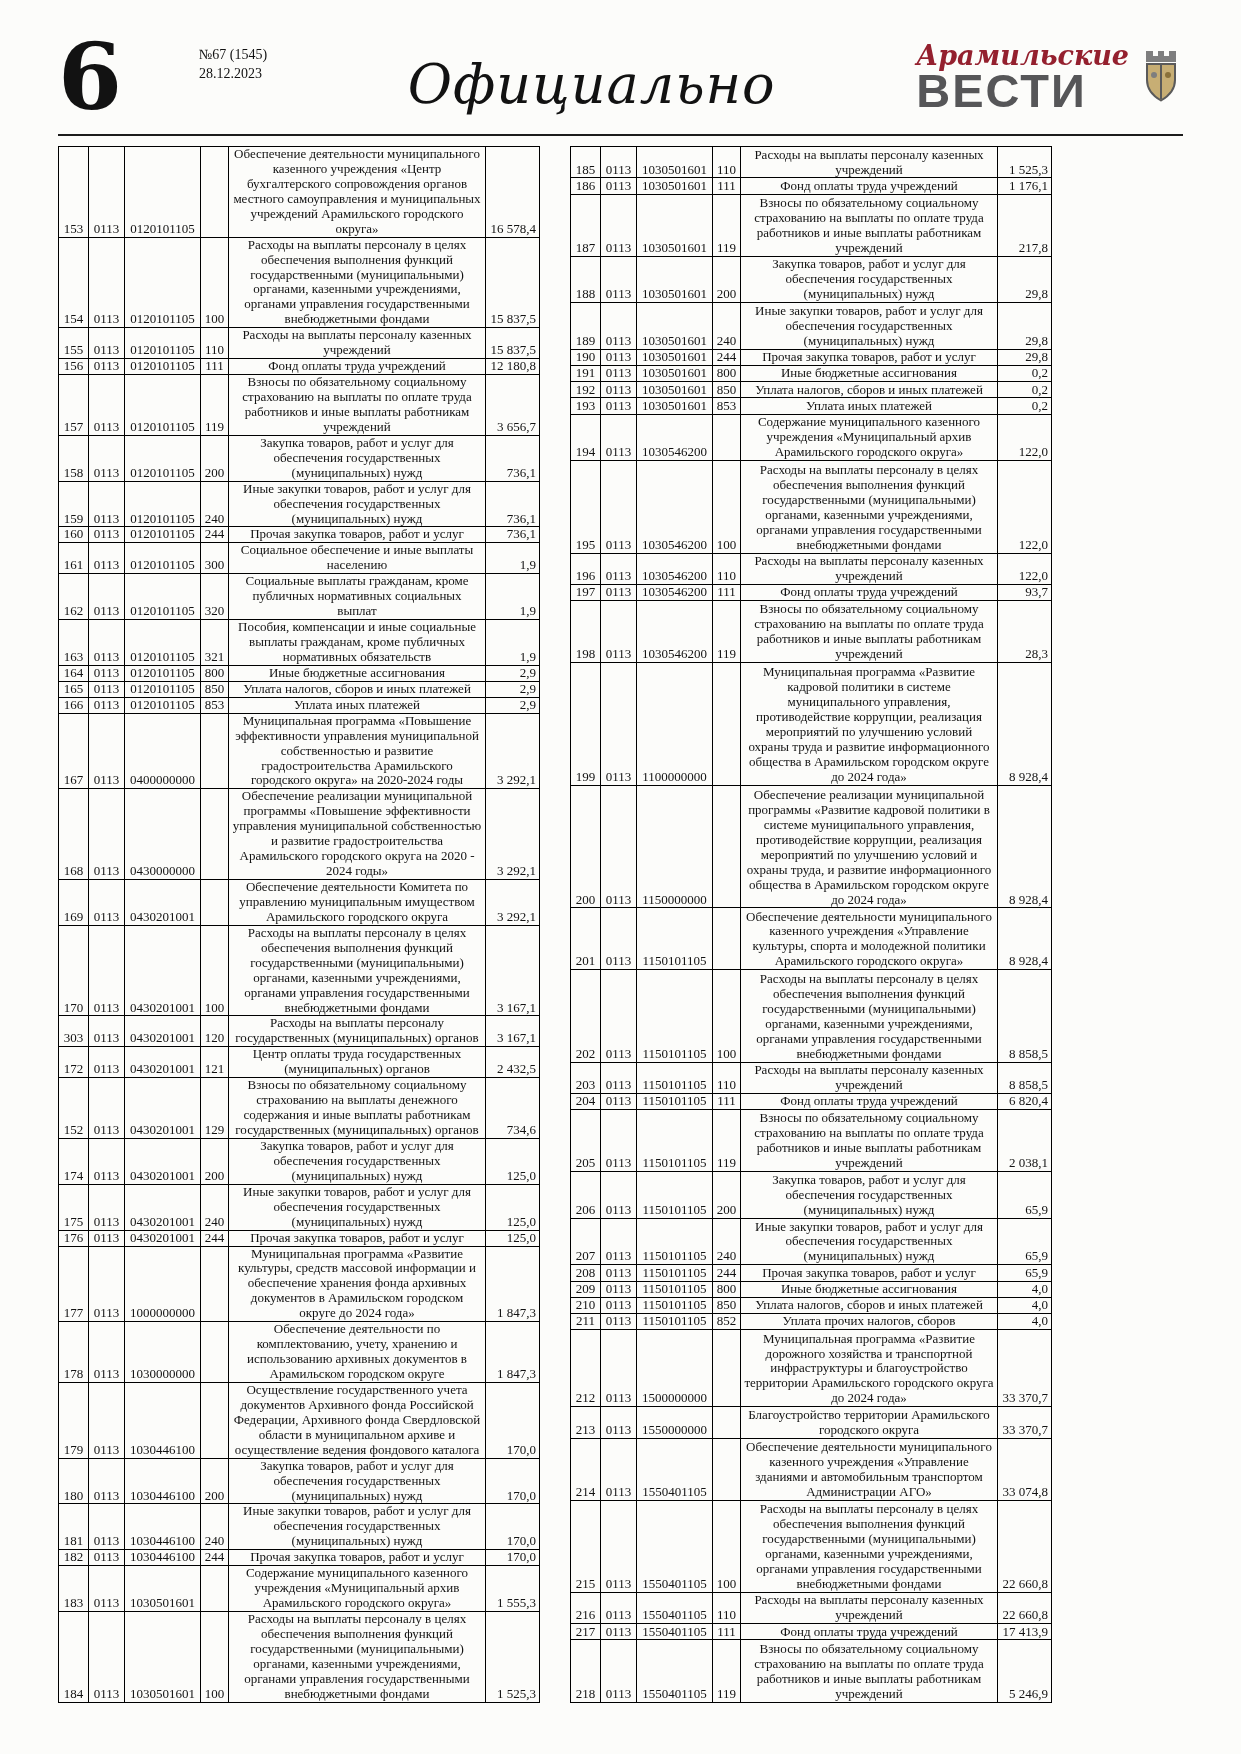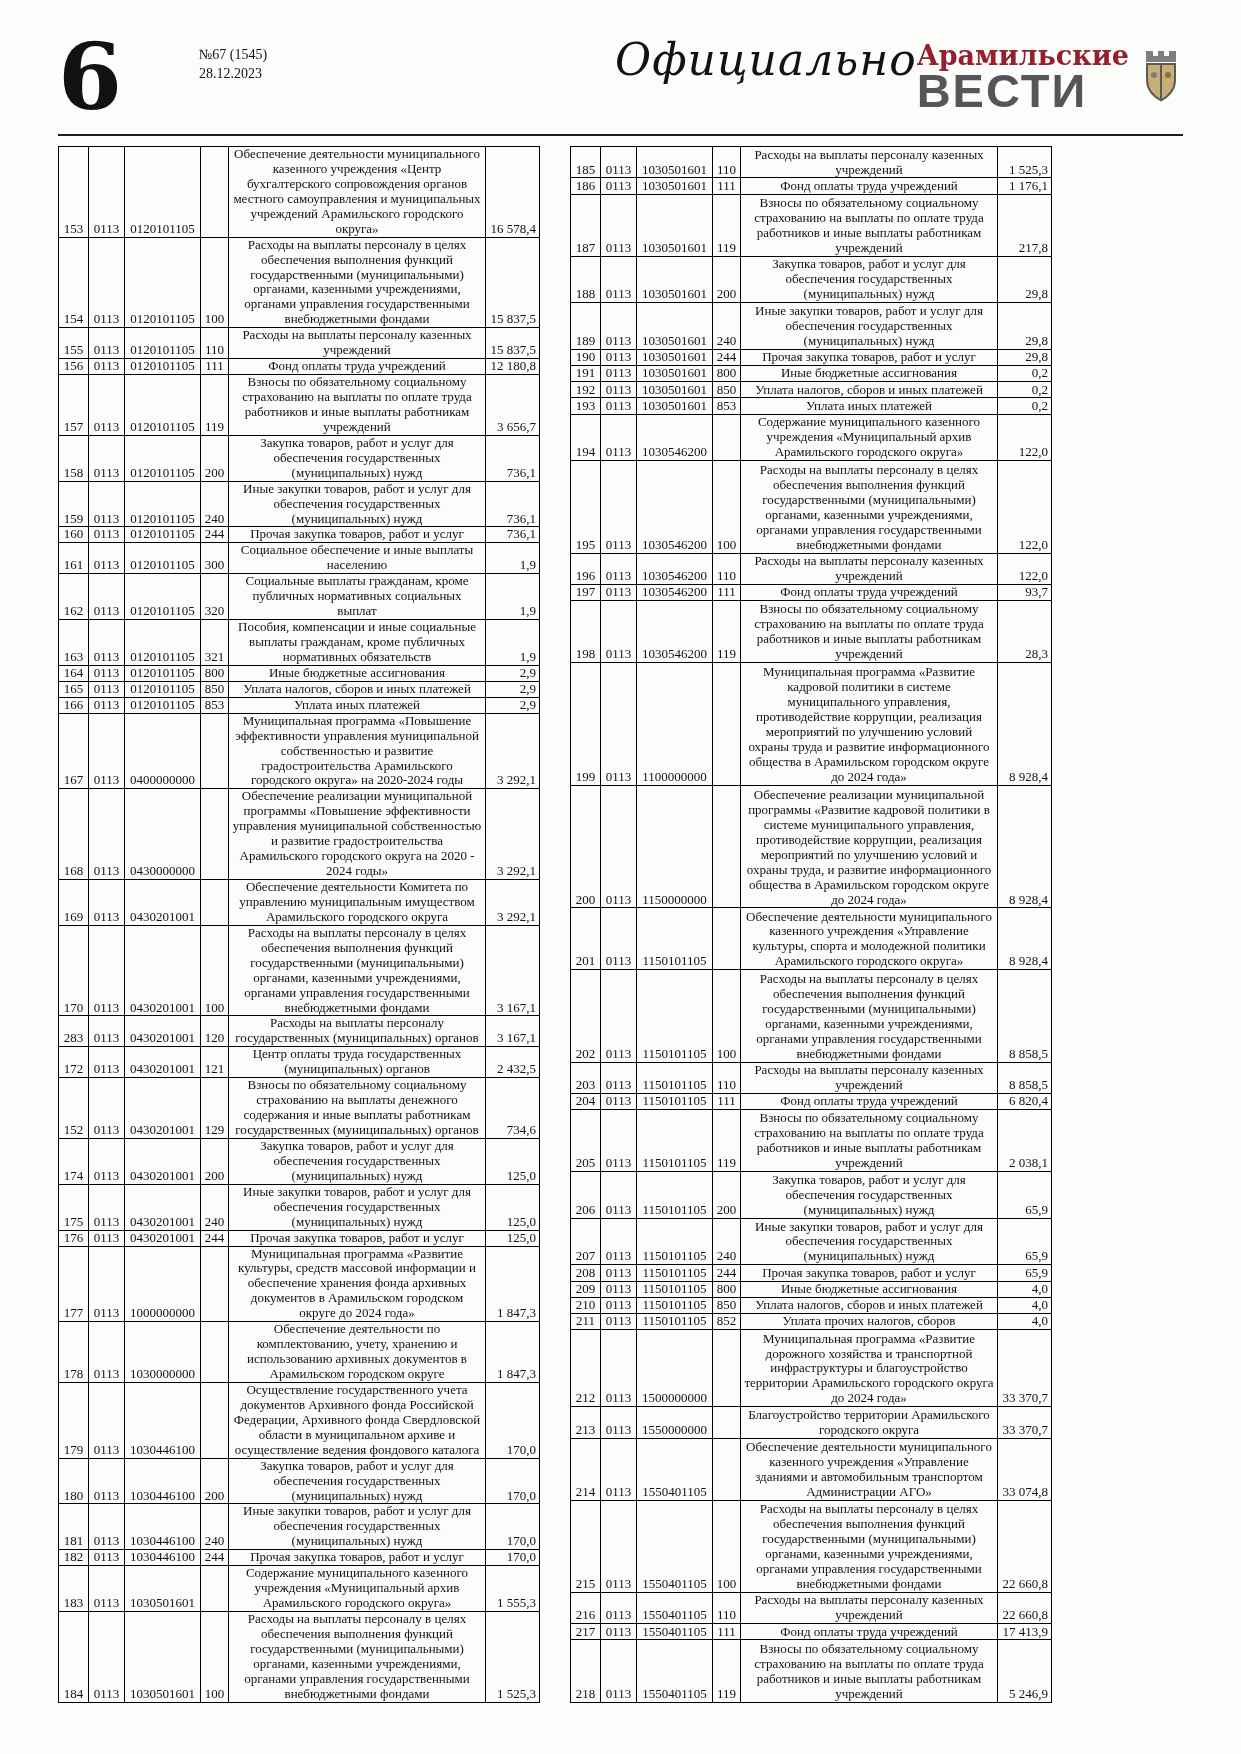--- a/index.html
+++ b/index.html
@@ -14,30 +14,30 @@
   .page { padding: 38px 58px 0 58px; }
 
   
   .masthead { display: flex; align-items: flex-start; height: 94px; }
   .page-num {
     font-family: "DejaVu Serif", serif;
     font-size: 92px; line-height: 0.85; font-weight: 700; letter-spacing: -3px;
   }
   .issue { margin-left: 80px; margin-top: 8px; font-size: 14px; line-height: 1.35; }
   .section-title {
-    flex: 1; text-align: right;
+    flex: 1; text-align: center;
     font-family: "DejaVu Serif", serif;
-    font-style: italic; font-size: 44px; line-height: 1.0;
-    margin-top: 0; letter-spacing: 1px;
+    font-style: italic; font-size: 54px; line-height: 1.0;
+    margin-top: 20px; letter-spacing: 1px;
   }
   .brand { display: flex; align-items: center; gap: 10px; margin-top: 4px; }
   .brand-text { text-align: left; }
   .brand-top {
     font-family: "DejaVu Serif", serif;
-    font-weight: 700;
+    font-style: italic; font-weight: 700;
     font-size: 27px; line-height: 1;
     color: var(--brand-red, #94202e);
   }
   .brand-bottom {
     font-family: "Liberation Sans", sans-serif;
     font-weight: 700; font-size: 47px; line-height: 0.95; letter-spacing: 2px;
     color: var(--brand-gray, #565658);
   }
   .coa { display: block; }
 
@@ -232,21 +232,21 @@
           </tr>
           <tr>
             <td class="c-n">170</td>
             <td class="c-s">0113</td>
             <td class="c-t">0430201001</td>
             <td class="c-v">100</td>
             <td class="c-d">Расходы на выплаты персоналу в целях обеспечения выполнения функций государственными (муниципальными) органами, казенными учреждениями, органами управления государственными внебюджетными фондами</td>
             <td class="c-a">3 167,1</td>
           </tr>
           <tr>
-            <td class="c-n">283</td>
+            <td class="c-n">303</td>
             <td class="c-s">0113</td>
             <td class="c-t">0430201001</td>
             <td class="c-v">120</td>
             <td class="c-d">Расходы на выплаты персоналу государственных (муниципальных) органов</td>
             <td class="c-a">3 167,1</td>
           </tr>
           <tr>
             <td class="c-n">172</td>
             <td class="c-s">0113</td>
             <td class="c-t">0430201001</td>

